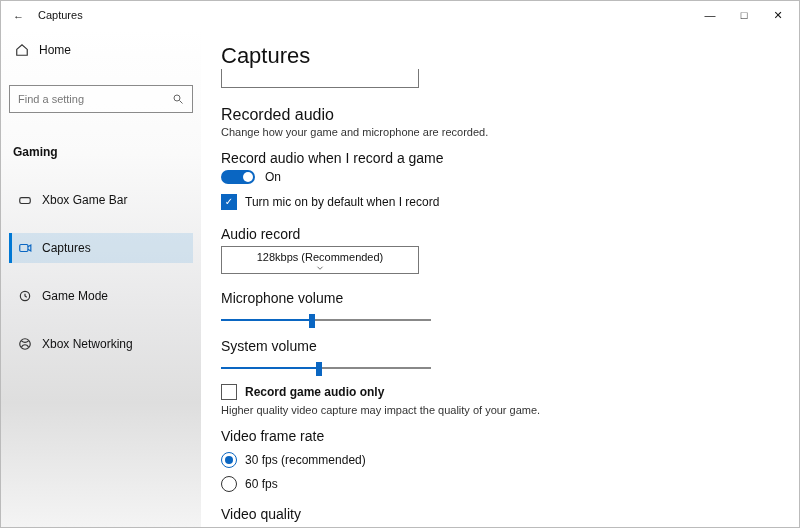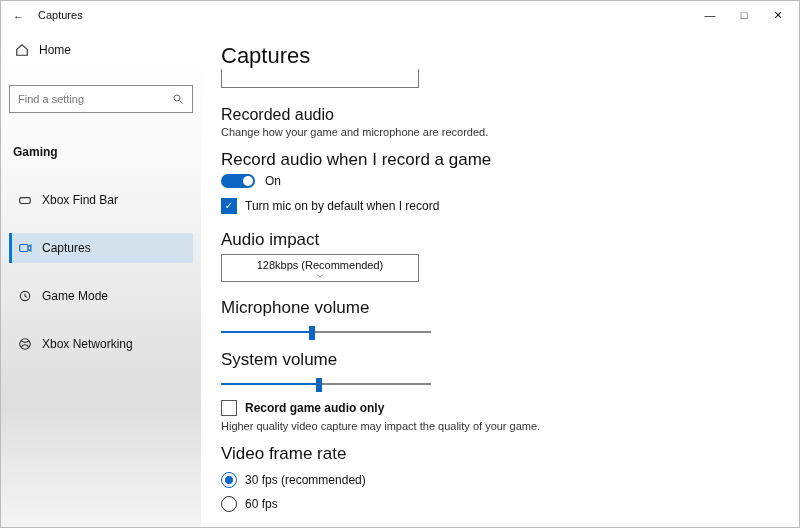--- a/index.html
+++ b/index.html
@@ -17,21 +17,21 @@
   .searchbox{margin:4px 0 10px 0;border:1px solid #8a8a8a;height:26px;display:flex;align-items:center;justify-content:space-between;padding:0 8px;background:rgba(255,255,255,0.6);}
   .searchbox span.ph{color:#777;font-size:11px;}
   .section-label{font-weight:600;font-size:12px;padding:4px 4px 8px 4px;}
   .nav-item{display:flex;align-items:center;gap:10px;padding:8px 6px;border-left:3px solid transparent;}
   .nav-item .icon{width:14px;display:flex;justify-content:center;color:#333;}
   .nav-item.active{background:rgba(0,120,215,0.12);border-left:3px solid #0078d4;}
   .content{flex:1;padding:10px 20px 0 20px;overflow:hidden;}
   h1{font-weight:400;font-size:22px;margin:4px 0 2px 0;}
   h2{font-weight:400;font-size:16px;margin:18px 0 2px 0;}
   .sub{font-size:11px;color:#333;margin-bottom:12px;}
-  .label{font-size:17px;margin:8px 0 4px 0;}
+  .label{font-size:14px;margin:8px 0 4px 0;}
   .dropdown{border:1px solid #777;width:180px;height:26px;display:flex;align-items:center;justify-content:flex-end;padding:0 8px;font-size:11px;flex-direction:column;}
   .toggle-row{display:flex;align-items:flex-end;gap:10px;margin:4px 0 10px 0;}
   .toggle{width:34px;height:14px;border-radius:8px;background:#0a66c2;position:relative;}
   .toggle::after{content:"";position:absolute;right:2px;top:2px;width:10px;height:10px;border-radius:50%;background:#fff;}
   .check-row{display:flex;align-items:center;gap:8px;margin:4px 0;}
   .checkbox{width:14px;height:14px;border:1px solid #555;display:flex;align-items:center;justify-content:center;background:#fff;}
   .checkbox.checked{background:#0a66c2;border-color:#0a66c2;color:#fff;font-size:10px;line-height:1;}
   .checkbox.empty{background:#fff;}
   .slider{position:relative;width:210px;height:20px;}
   .slider .track{position:absolute;top:9px;left:0;right:0;height:2px;background:#888;}
@@ -81,21 +81,21 @@
       </div>
 
       <div class="section-label">Gaming</div>
 
       <div class="nav-item">
         <span class="icon">
           <svg width="14" height="14" viewBox="0 0 24 24" fill="none" stroke="#333" stroke-width="2">
               <rect x="3" y="8" width="18" height="10" rx="3"></rect>
             </svg>
         </span>
-        <span>Xbox Find Bar</span>
+        <span>Xbox Game Bar</span>
       </div>
 
       <div class="nav-item active">
         <span class="icon">
           <svg width="14" height="14" viewBox="0 0 24 24" fill="none" stroke="#0a66c2" stroke-width="2">
               <rect x="3" y="6" width="14" height="12" rx="2"></rect>
               <path d="M17 10 L22 7 V17 L17 14"></path>
             </svg>
         </span>
         <span>Captures</span>
@@ -137,21 +137,21 @@
       <div class="toggle-row">
         <div class="toggle"></div>
         <span>On</span>
       </div>
 
       <div class="check-row">
         <div class="checkbox checked">✓</div>
         <span>Turn mic on by default when I record</span>
       </div>
 
-      <div class="label" style="margin-top:16px;">Audio impact</div>
+      <div class="label" style="margin-top:16px;">Audio record</div>
       <div class="dropdown">
         <span>128kbps (Recommended)</span>
         <span>
           <svg width="10" height="10" viewBox="0 0 24 24" fill="none" stroke="#555" stroke-width="2">
               <path d="M6 9 L12 15 L18 9"></path>
             </svg>
         </span>
       </div>
 
       <div class="label" style="margin-top:16px;">Microphone volume</div>

